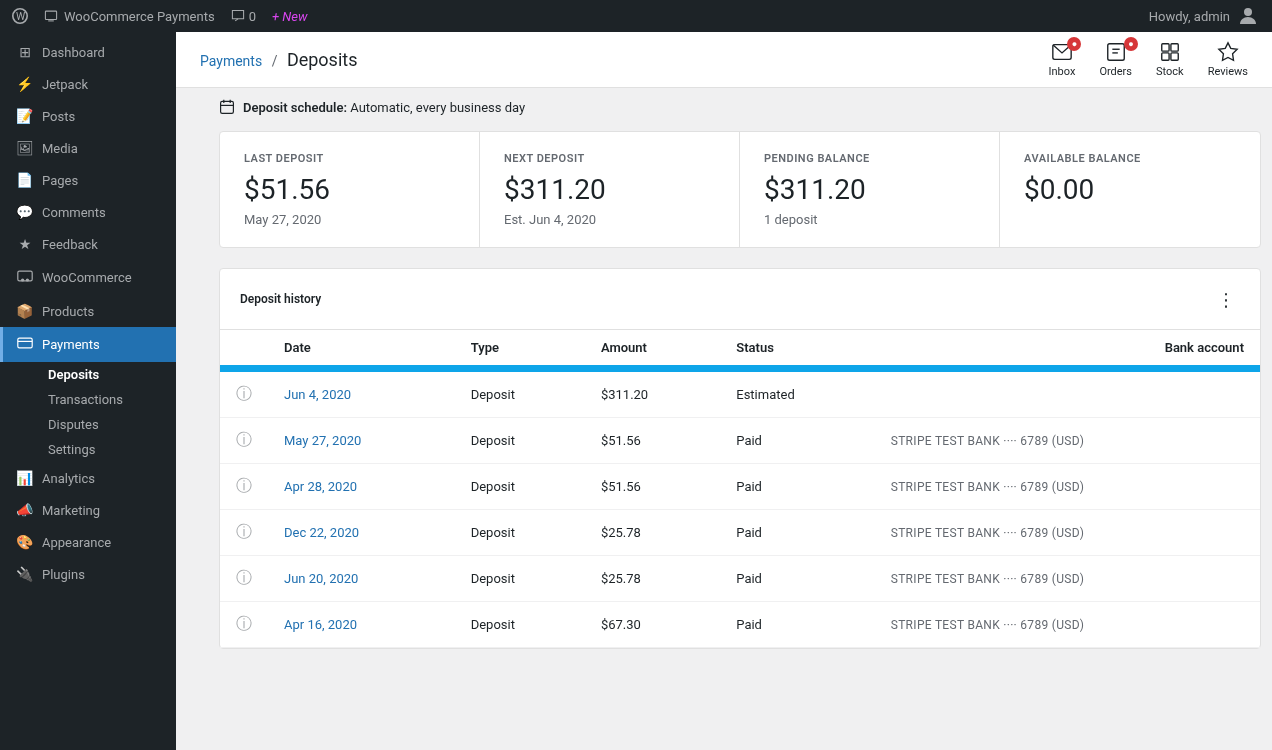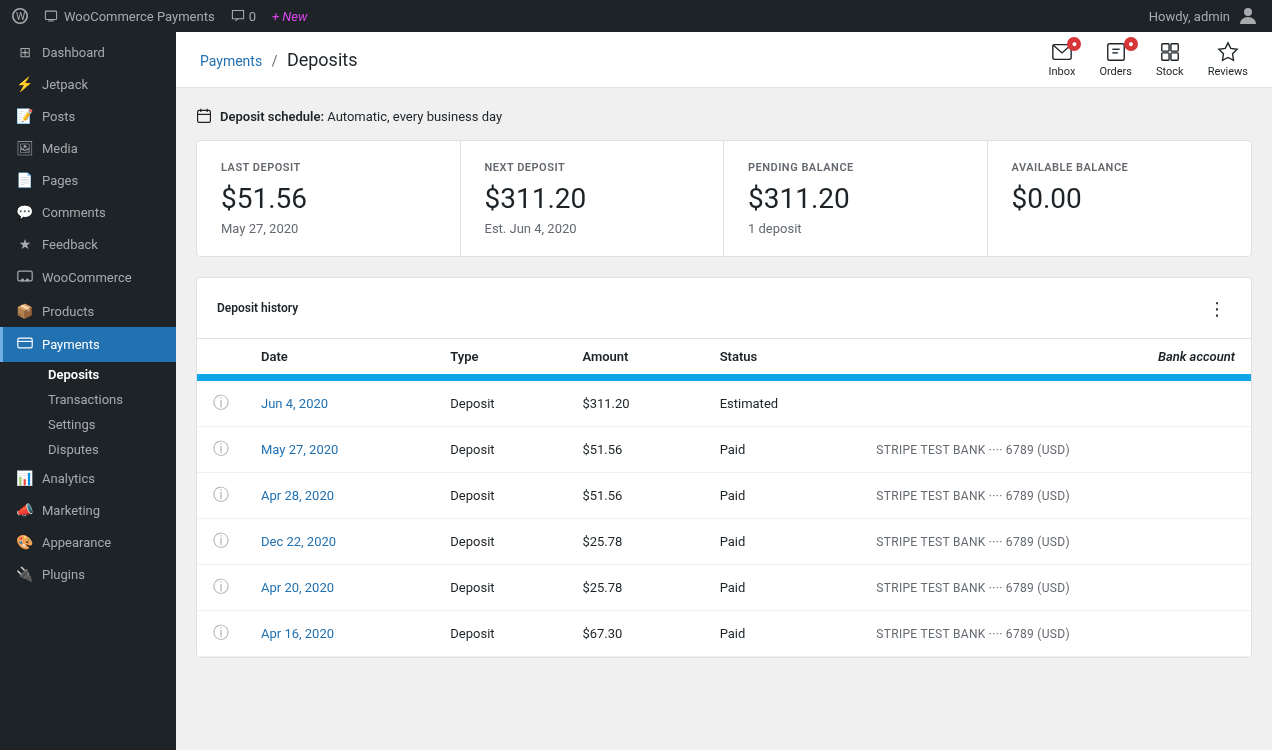--- a/index.html
+++ b/index.html
@@ -124,21 +124,22 @@
       border-radius: 50%;
       display: flex;
       align-items: center;
       justify-content: center;
     }
 
     
     .content-body {
       flex: 1;
       overflow-y: auto;
-      padding: 20px;
+      padding: 11px;
+      margin-left: 32px;
     }
 
     
     .deposit-schedule {
       display: flex;
       align-items: center;
       gap: 8px;
       margin-bottom: 16px;
       font-size: 13px;
       color: #1d2327;
@@ -334,22 +335,22 @@
             <rect x="1" y="4" width="18" height="12" rx="2" fill="none" stroke="#fff" stroke-width="1.5"></rect>
             <line x1="1" y1="8" x2="19" y2="8" stroke="#fff" stroke-width="1.5"></line>
           </svg>
       </span>
       <span>Payments</span>
     </div>
 
     <div class="sidebar-sub">
       <div class="sidebar-sub-item active">Deposits</div>
       <div class="sidebar-sub-item">Transactions</div>
+      <div class="sidebar-sub-item">Disputes</div>
       <div class="sidebar-sub-item">Settings</div>
-      <div class="sidebar-sub-item">Disputes</div>
     </div>
 
     <div class="sidebar-item">
       <span class="sidebar-icon">📊</span>
       <span>Analytics</span>
     </div>
     <div class="sidebar-item">
       <span class="sidebar-icon">📣</span>
       <span>Marketing</span>
     </div>
@@ -453,21 +454,21 @@
           <div class="more-btn">⋮</div>
         </div>
         <table>
           <thead>
             <tr>
               <th style="width:40px;"></th>
               <th style="cursor:pointer;">Date</th>
               <th>Type</th>
               <th>Amount</th>
               <th>Status</th>
-              <th style="text-align:right;font-style:italic;">Bank account</th>
+              <th style="text-align:right;">Bank account</th>
             </tr>
           </thead>
           <tbody id="table-body">
           <tr>
     <td class="center">
       <span class="row-icon">ⓘ</span>
     </td>
     <td>
       <a class="link">Jun 4, 2020</a>
     </td>
@@ -510,21 +511,21 @@
     <td>Deposit</td>
     <td>$25.78</td>
     <td>Paid</td>
     <td class="right bank-account">STRIPE TEST BANK ···· 6789 (USD)</td>
   </tr>
               <tr>
     <td class="center">
       <span class="row-icon">ⓘ</span>
     </td>
     <td>
-      <a class="link">Apr 20, 2020</a>
+      <a class="link">Jun 20, 2020</a>
     </td>
     <td>Deposit</td>
     <td>$25.78</td>
     <td>Paid</td>
     <td class="right bank-account">STRIPE TEST BANK ···· 6789 (USD)</td>
   </tr>
               <tr>
     <td class="center">
       <span class="row-icon">ⓘ</span>
     </td>

